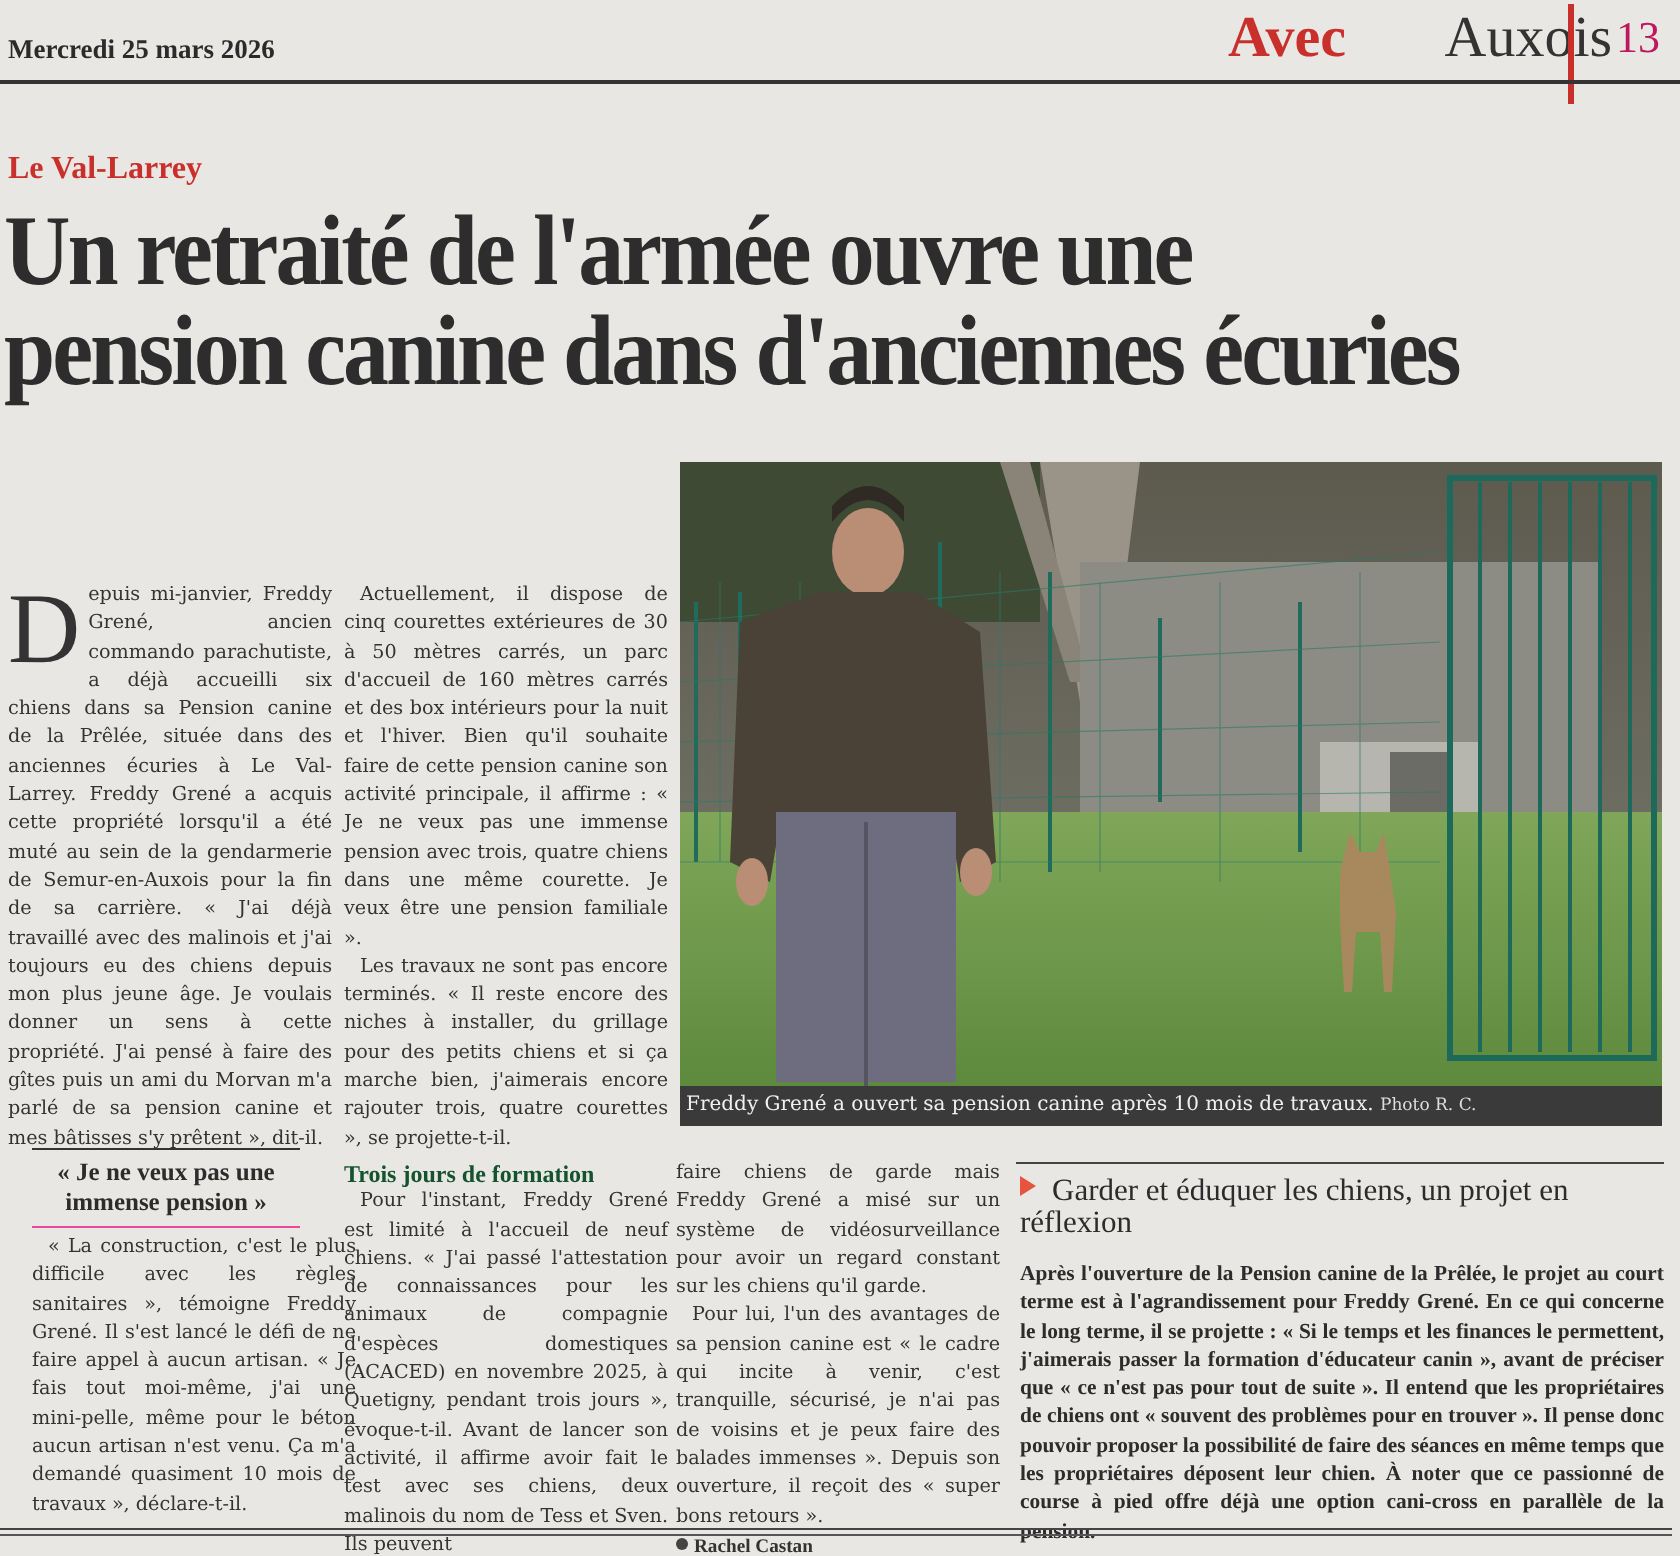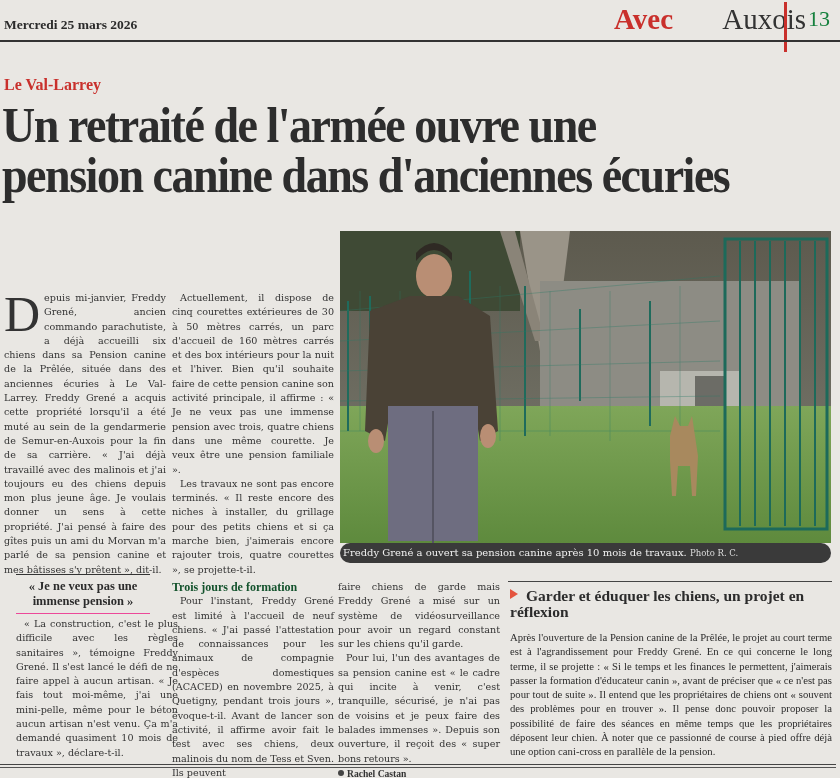--- a/index.html
+++ b/index.html
@@ -12,21 +12,21 @@
   }
   .page { position: absolute; left: 0; top: 0; width: 840px; height: 778px; }
 
   
   .hdr-date { position: absolute; left: 4px; top: 17px; font-family: "Liberation Serif", serif; font-weight: bold; font-size: 13.5px; color: #2b2b2b; }
   .hdr-rule { position: absolute; left: 0; top: 40px; width: 840px; height: 1.5px; background: #333; }
   .hdr-section { position: absolute; left: 614px; top: 2px; font-family: "Liberation Serif", serif; font-size: 29px; line-height: 34px; }
   .hdr-section .actu { color: #c9302c; font-weight: bold; }
   .hdr-section .auxois { color: #333; margin-left: 42px; }
   .hdr-vbar { position: absolute; left: 784px; top: 2px; width: 3px; height: 50px; background: #c9302c; }
-  .hdr-page { position: absolute; left: 808px; top: 6px; font-family: "Liberation Serif", serif; font-size: 22px; color: #15803d; }
+  .hdr-page { position: absolute; left: 808px; top: 6px; font-family: "Liberation Serif", serif; font-size: 22px; color: #be185d; }
 
   .kicker { position: absolute; left: 4px; top: 76px; font-family: "Liberation Serif", serif; font-weight: bold; font-size: 16px; color: #c9302c; }
 
   .headline {
     position: absolute; left: 2px; top: 100px; width: 836px;
     font-family: "Liberation Serif", serif; font-size: 50px; line-height: 50px;
     color: #2d2d2d; letter-spacing: -1.6px; transform: scaleX(0.92); transform-origin: left top; width: 910px;
   }
 
   .chapo {
@@ -47,28 +47,28 @@
 
   .subhead { font-family: "Liberation Serif", serif; font-weight: bold; font-size: 12px; text-indent: 0 !important; color: #14532d; }
 
   .pullquote { position: absolute; left: 16px; top: 574px; width: 134px; border-top: 1px solid #333; border-bottom: 1px solid #ec4899; padding: 4px 0 4px; text-align: center; font-family: "Liberation Serif", serif; font-weight: bold; font-size: 12.5px; line-height: 15px; color: #2c2c2c; }
 
   .byline { font-family: "Liberation Serif", serif; font-weight: bold; font-size: 9.6px; text-indent: 0 !important; margin-top: 1px; }
   .byline .dot { display: inline-block; width: 6px; height: 6px; border-radius: 50%; background: #444; margin-right: 3px; vertical-align: 1px; }
 
   
   .photo { position: absolute; left: 340px; top: 231px; width: 491px; height: 312px; overflow: hidden; background: #6b7a5a; }
-  .caption { position: absolute; left: 340px; top: 543px; width: 491px; height: 20px; background: #3a3a3a; color: #f0f0f0; font-family: "DejaVu Serif", serif; font-size: 10px; line-height: 20px; padding-left: 3px; border-radius: 10px; }
+  .caption { position: absolute; left: 340px; top: 543px; width: 491px; height: 20px; background: #3a3a3a; color: #f0f0f0; font-family: "DejaVu Serif", serif; font-size: 10px; line-height: 20px; padding-left: 3px; }
   .caption .credit { font-size: 8.5px; color: #ddd; }
 
   
   .box-rule { position: absolute; left: 508px; top: 581px; width: 324px; height: 1px; background: #444; }
-  .box-title { position: absolute; left: 510px; top: 588px; width: 320px; font-family: "Liberation Serif", serif; font-weight: bold; font-size: 15.5px; line-height: 16px; color: #2c2c2c; }
+  .box-title { position: absolute; left: 510px; top: 588px; width: 320px; font-family: "Liberation Serif", serif; font-weight: normal; font-size: 15.5px; line-height: 16px; color: #2c2c2c; }
   .box-title .tri { display: inline-block; width: 0; height: 0; border-top: 5px solid transparent; border-bottom: 5px solid transparent; border-left: 8px solid #e4543e; margin-right: 8px; vertical-align: 2px; }
-  .box-body { position: absolute; left: 510px; top: 630px; width: 322px; font-family: "Liberation Serif", serif; font-size: 10.7px; line-height: 14.3px; color: #2c2c2c; text-align: justify; }
+  .box-body { position: absolute; left: 510px; top: 630px; width: 322px; font-family: "Liberation Serif", serif; font-size: 10.7px; line-height: 14.3px; color: #2c2c2c; text-align: justify; font-weight: bold; }
 
   .bottom-rule1 { position: absolute; left: 0; top: 764px; width: 836px; height: 1px; background: #444; }
   .bottom-rule2 { position: absolute; left: 0; top: 767px; width: 836px; height: 1px; background: #555; }
 </style>
 </head>
 <body>
 
 <div class="page">
 
   <div class="hdr-date">Mercredi 25 mars 2026</div>

